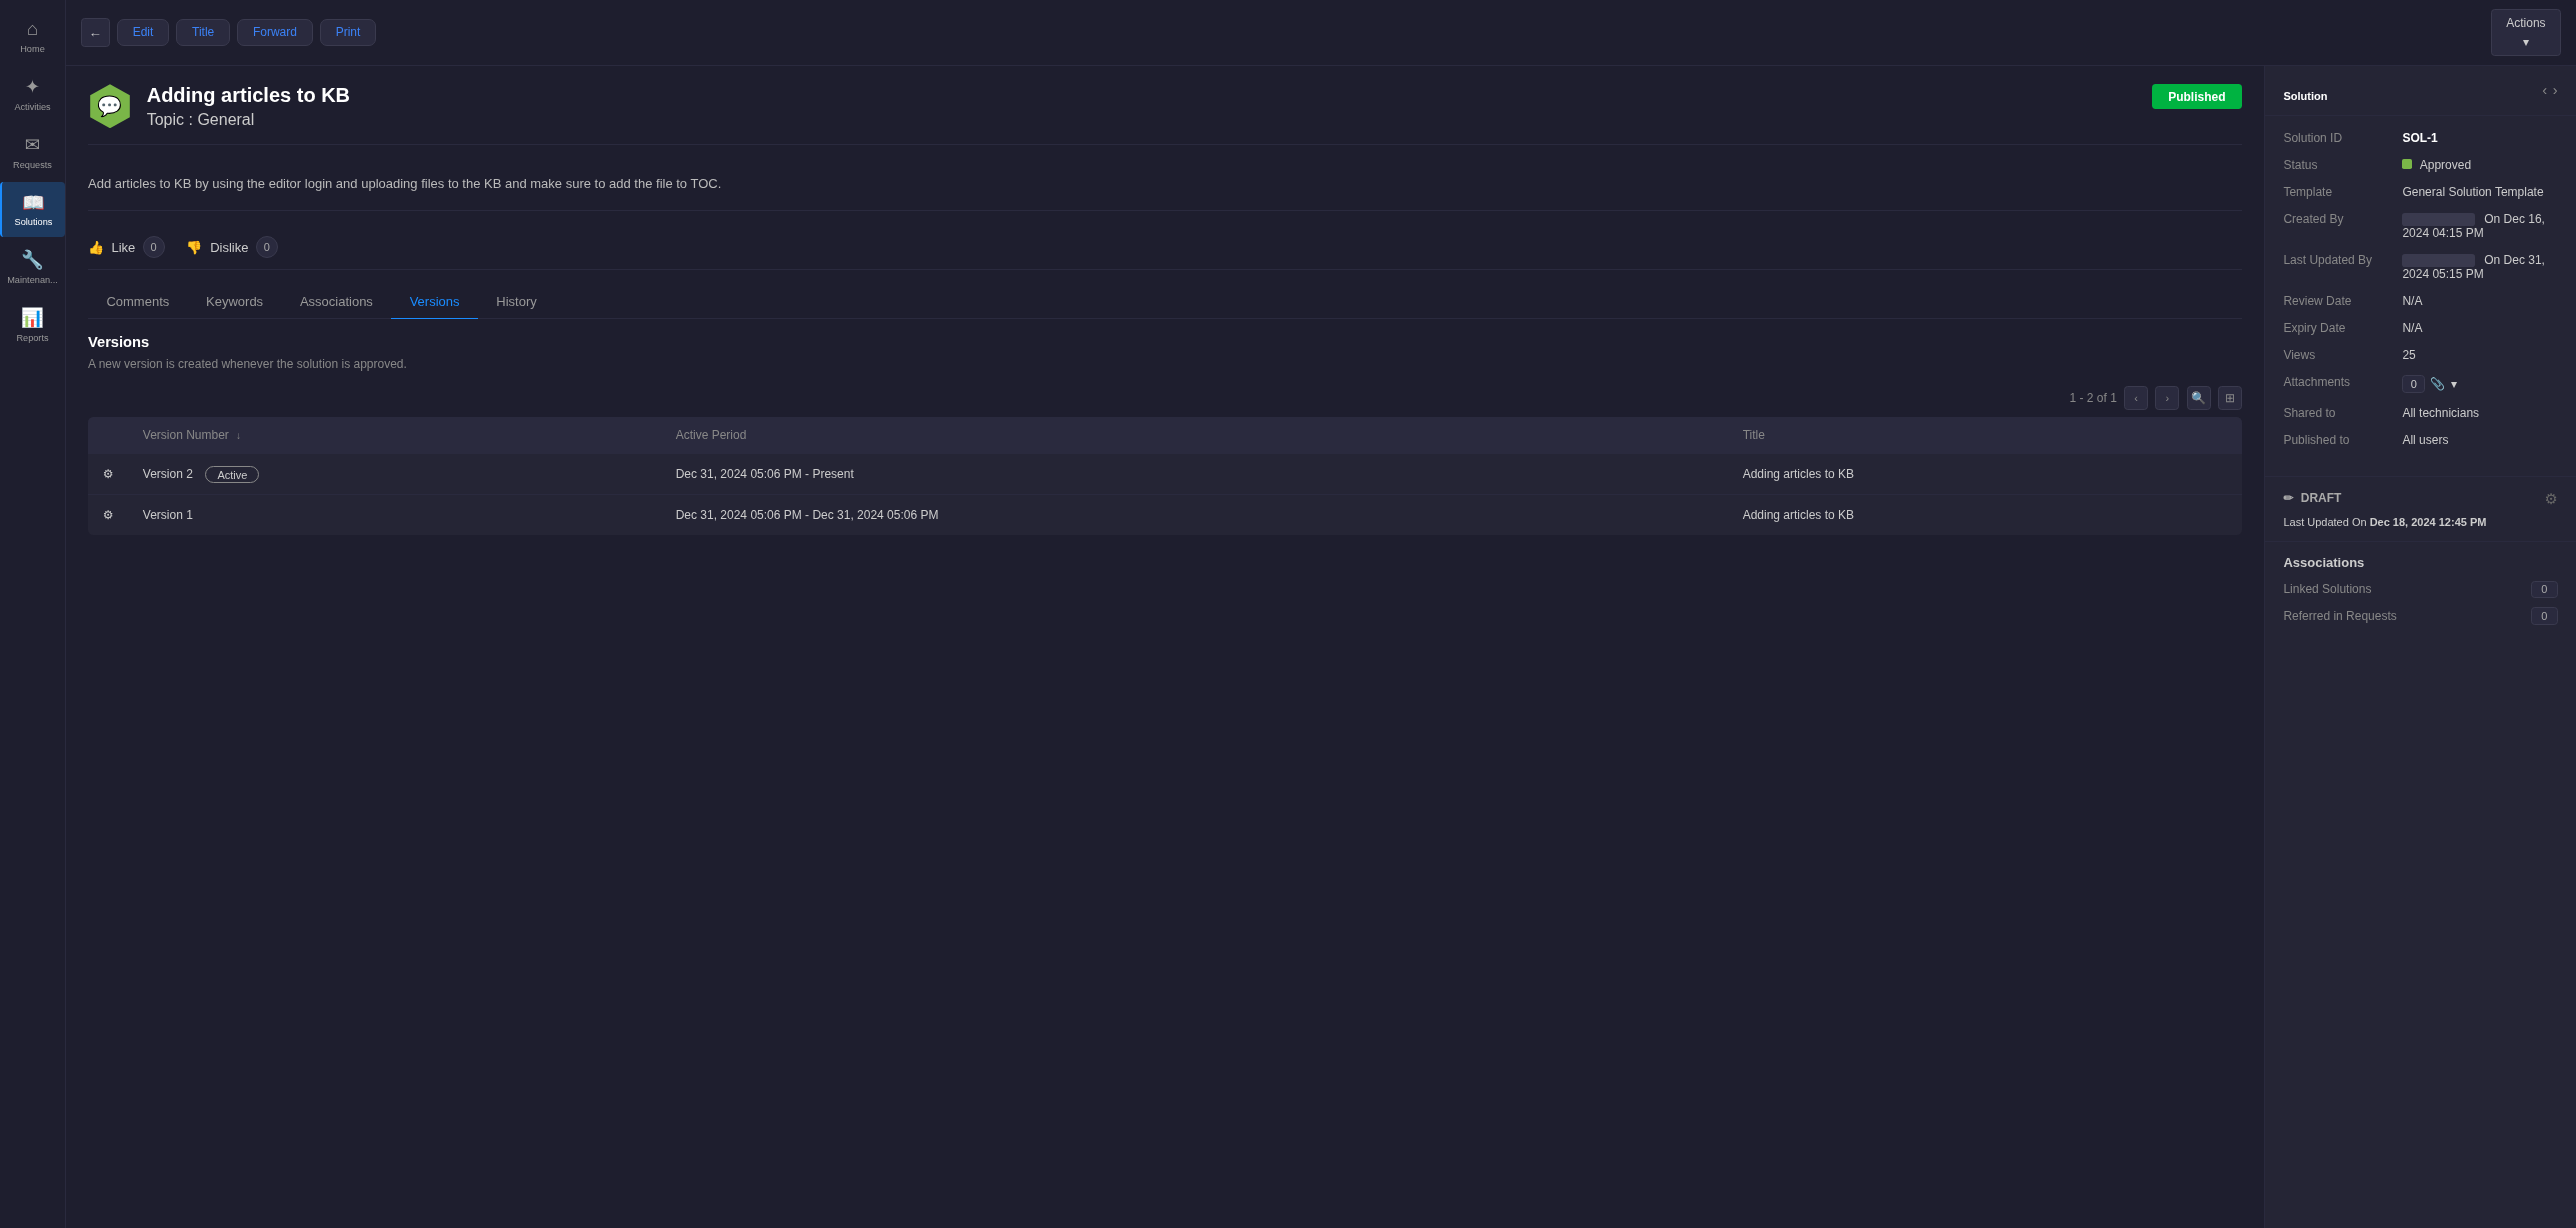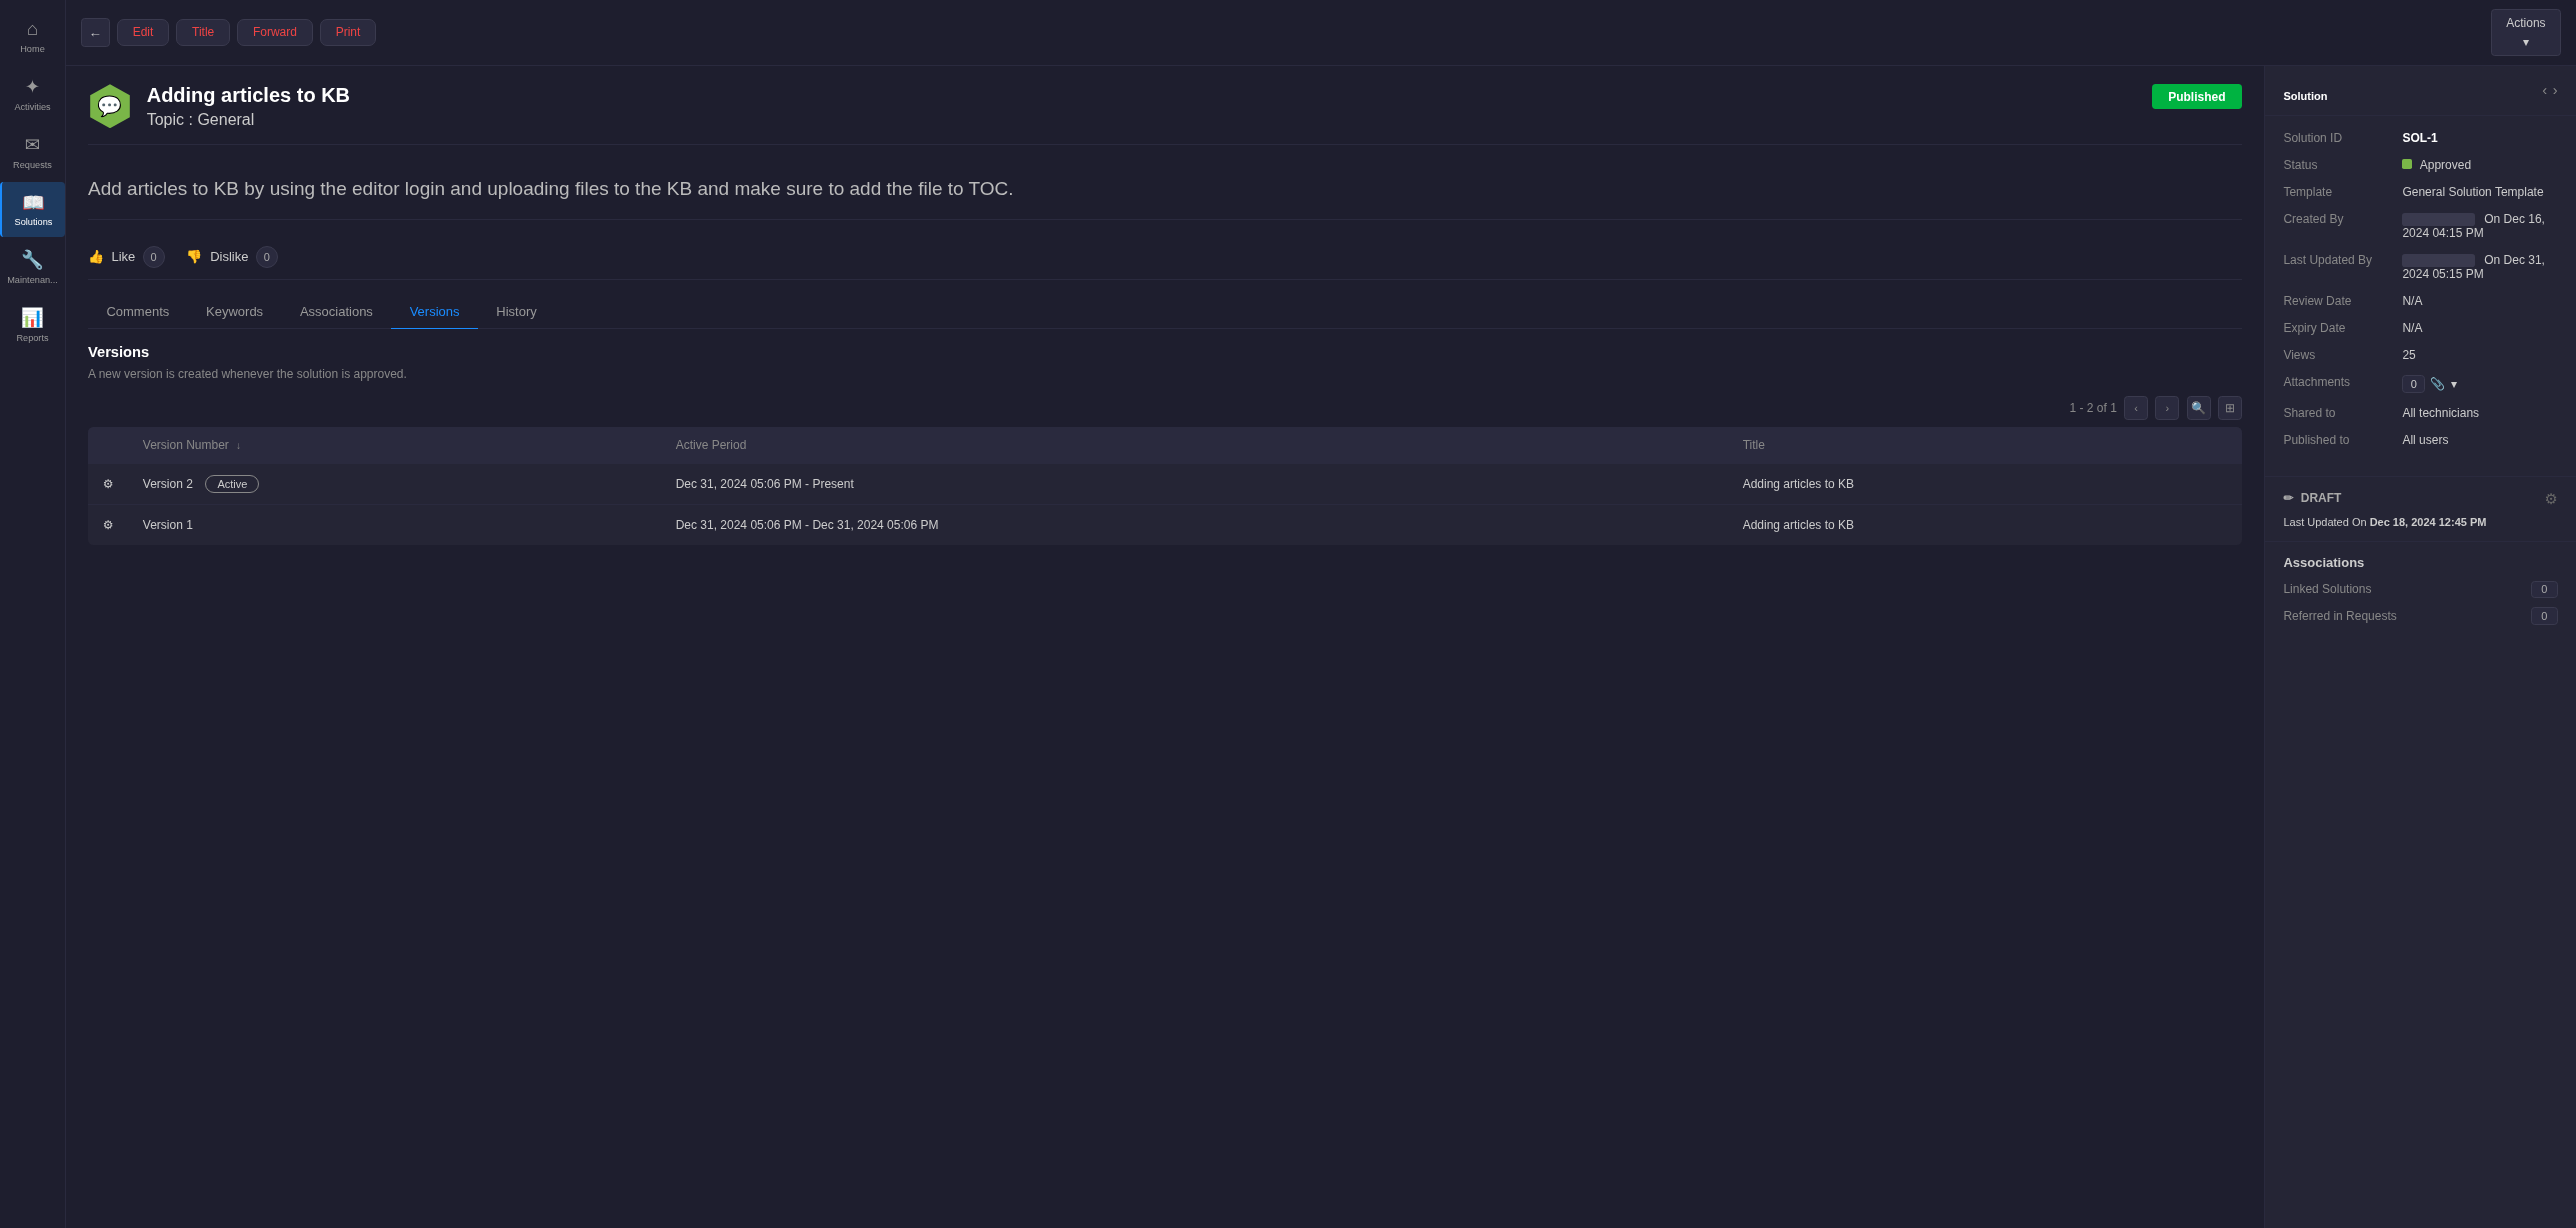--- a/index.html
+++ b/index.html
@@ -55,21 +55,21 @@
       align-items: center;
       padding: 9.2px 14.7px;
       gap: 7.3px;
       background: #1e1e2e;
       border-bottom: 0.9px solid #2a2a3e;
       flex-shrink: 0;
     }
     .toolbar-btn {
       background: #2a2a3e;
       border: 0.9px solid #3a3a4e;
-      color: #ef4444;
+      color: #3b82f6;
       padding: 5.5px 14.7px;
       border-radius: 7px;
       cursor: pointer;
       font-size: 12px;
     }
     .back-btn {
       background: #2a2a3e;
       border: 0.9px solid #3a3a4e;
       color: #ccc;
       width: 29px;
@@ -143,21 +143,21 @@
       color: #fff;
       padding: 5.5px 16.5px;
       border-radius: 3.7px;
       font-size: 12px;
       font-weight: 600;
     }
 
     .solution-body {
       padding: 14.7px 0;
       color: #bbb;
-      font-size: 19px;
+      font-size: 13px;
       line-height: 1.6;
       border-bottom: 0.9px solid #2a2a3e;
       margin-bottom: 14.7px;
     }
 
     .like-area {
       display: flex;
       align-items: center;
       gap: 22px;
       padding: 11px 0;

